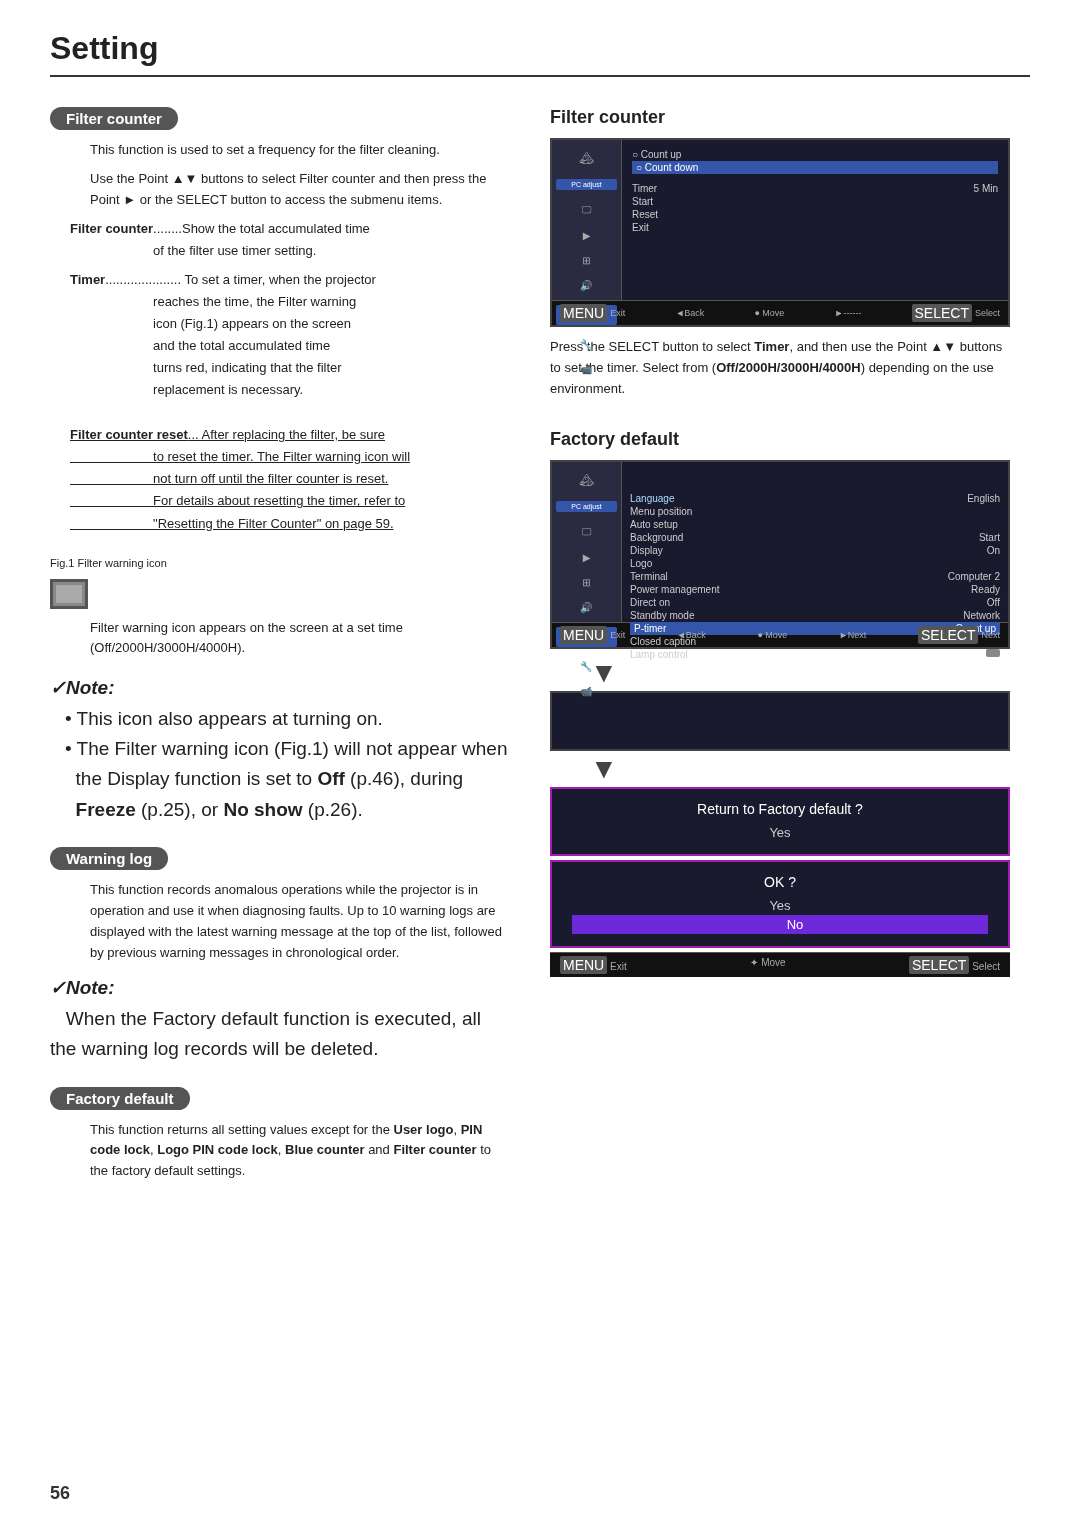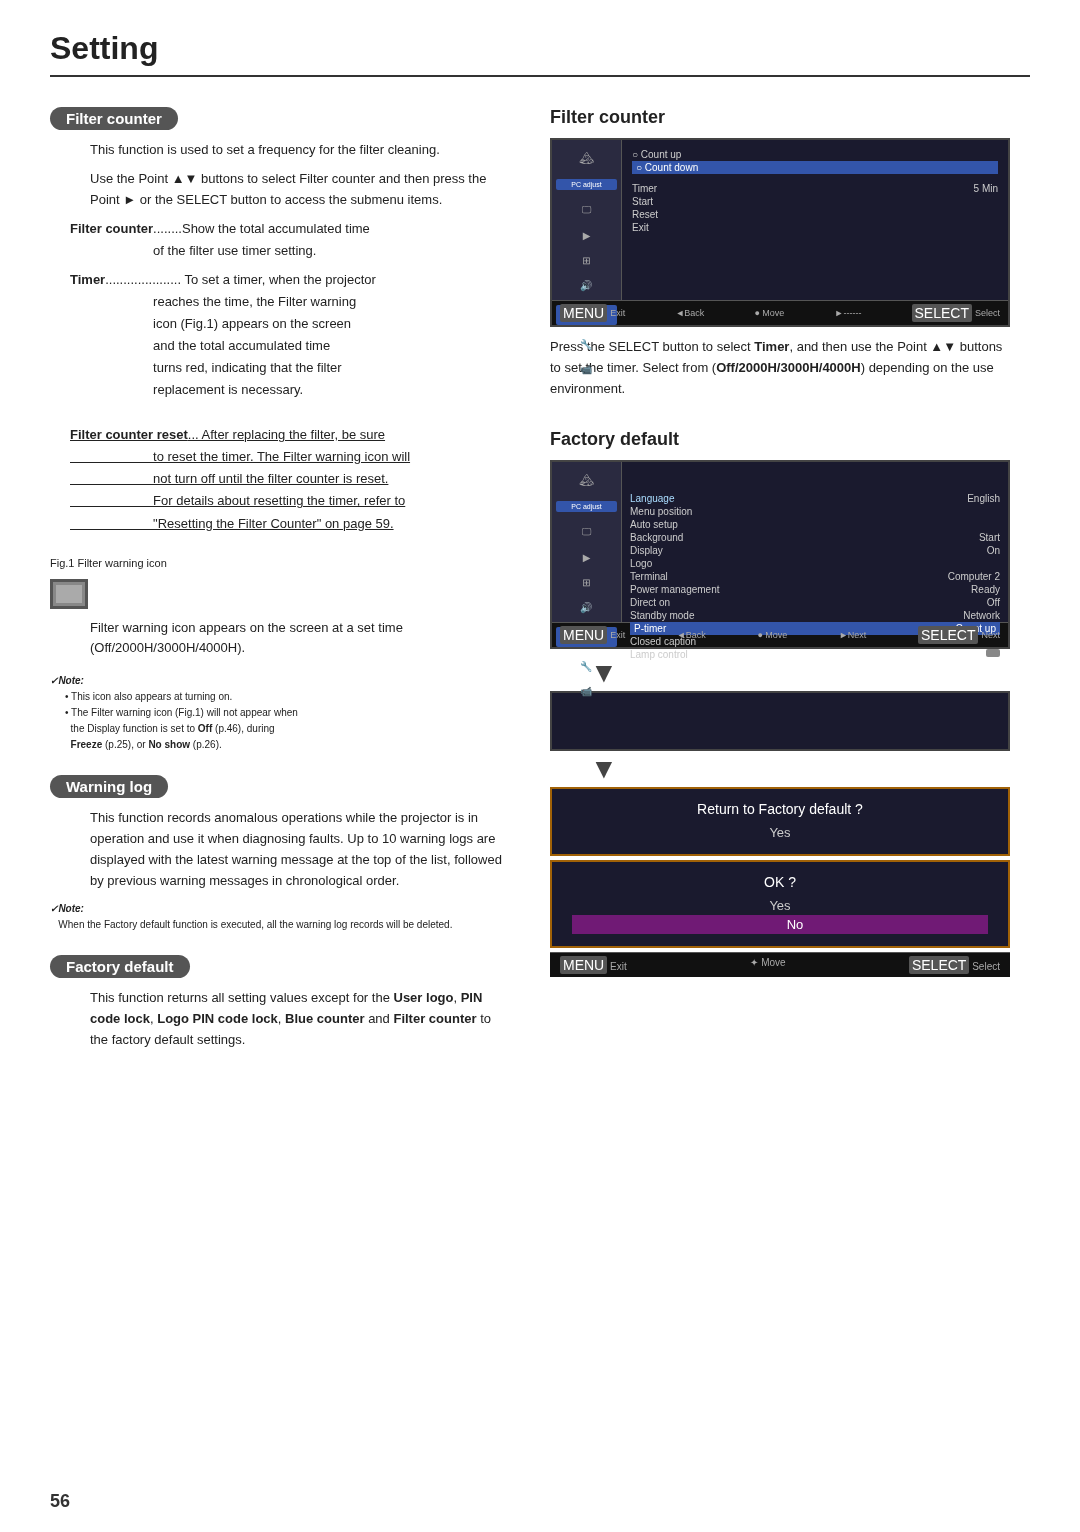--- a/index.html
+++ b/index.html
@@ -56,21 +56,21 @@
     }
     .indent-block {
       margin-left: 20px;
       font-size: 13px;
       line-height: 1.7;
     }
     .bold { font-weight: bold; }
     
     .note-block {
       margin: 10px 0;
-      font-size: 10px;
+      font-size: 19px;
       line-height: 1.6;
     }
     .note-label {
       font-weight: bold;
       font-style: italic;
     }
     .note-item {
       margin-left: 15px;
     }
     
@@ -182,55 +182,55 @@
     .arrow-down {
       text-align: left;
       font-size: 28px;
       color: #444;
       margin: 4px 0 4px 40px;
       line-height: 1;
     }
     
     .dialog-box {
       background: #1a1a2e;
-      border: 2px solid #a16207;
+      border: 2px solid #a21caf;
       margin: 4px 0;
       padding: 12px 20px;
     }
     .dialog-text {
       color: #fff;
       font-size: 14px;
       text-align: center;
       margin-bottom: 6px;
     }
     .dialog-option {
       color: #ccc;
       font-size: 13px;
       text-align: center;
       padding: 2px;
     }
     .dialog-option.selected {
-      background: #701a75;
+      background: #6d28d9;
       color: #fff;
       padding-left: 32px;
     }
     .final-dialog-footer {
       background: #111;
       border-top: 1px solid #555;
       display: flex;
       justify-content: space-between;
       padding: 4px 10px;
       font-size: 10px;
       color: #aaa;
       gap: 40px;
     }
     
     .page-number {
       position: absolute;
-      bottom: 20px;
+      bottom: 28px;
       left: 50px;
       font-size: 18px;
       font-weight: bold;
       color: #333;
     }
     
     .s-icon {
       font-size: 12px;
       color: #aaa;
     }

